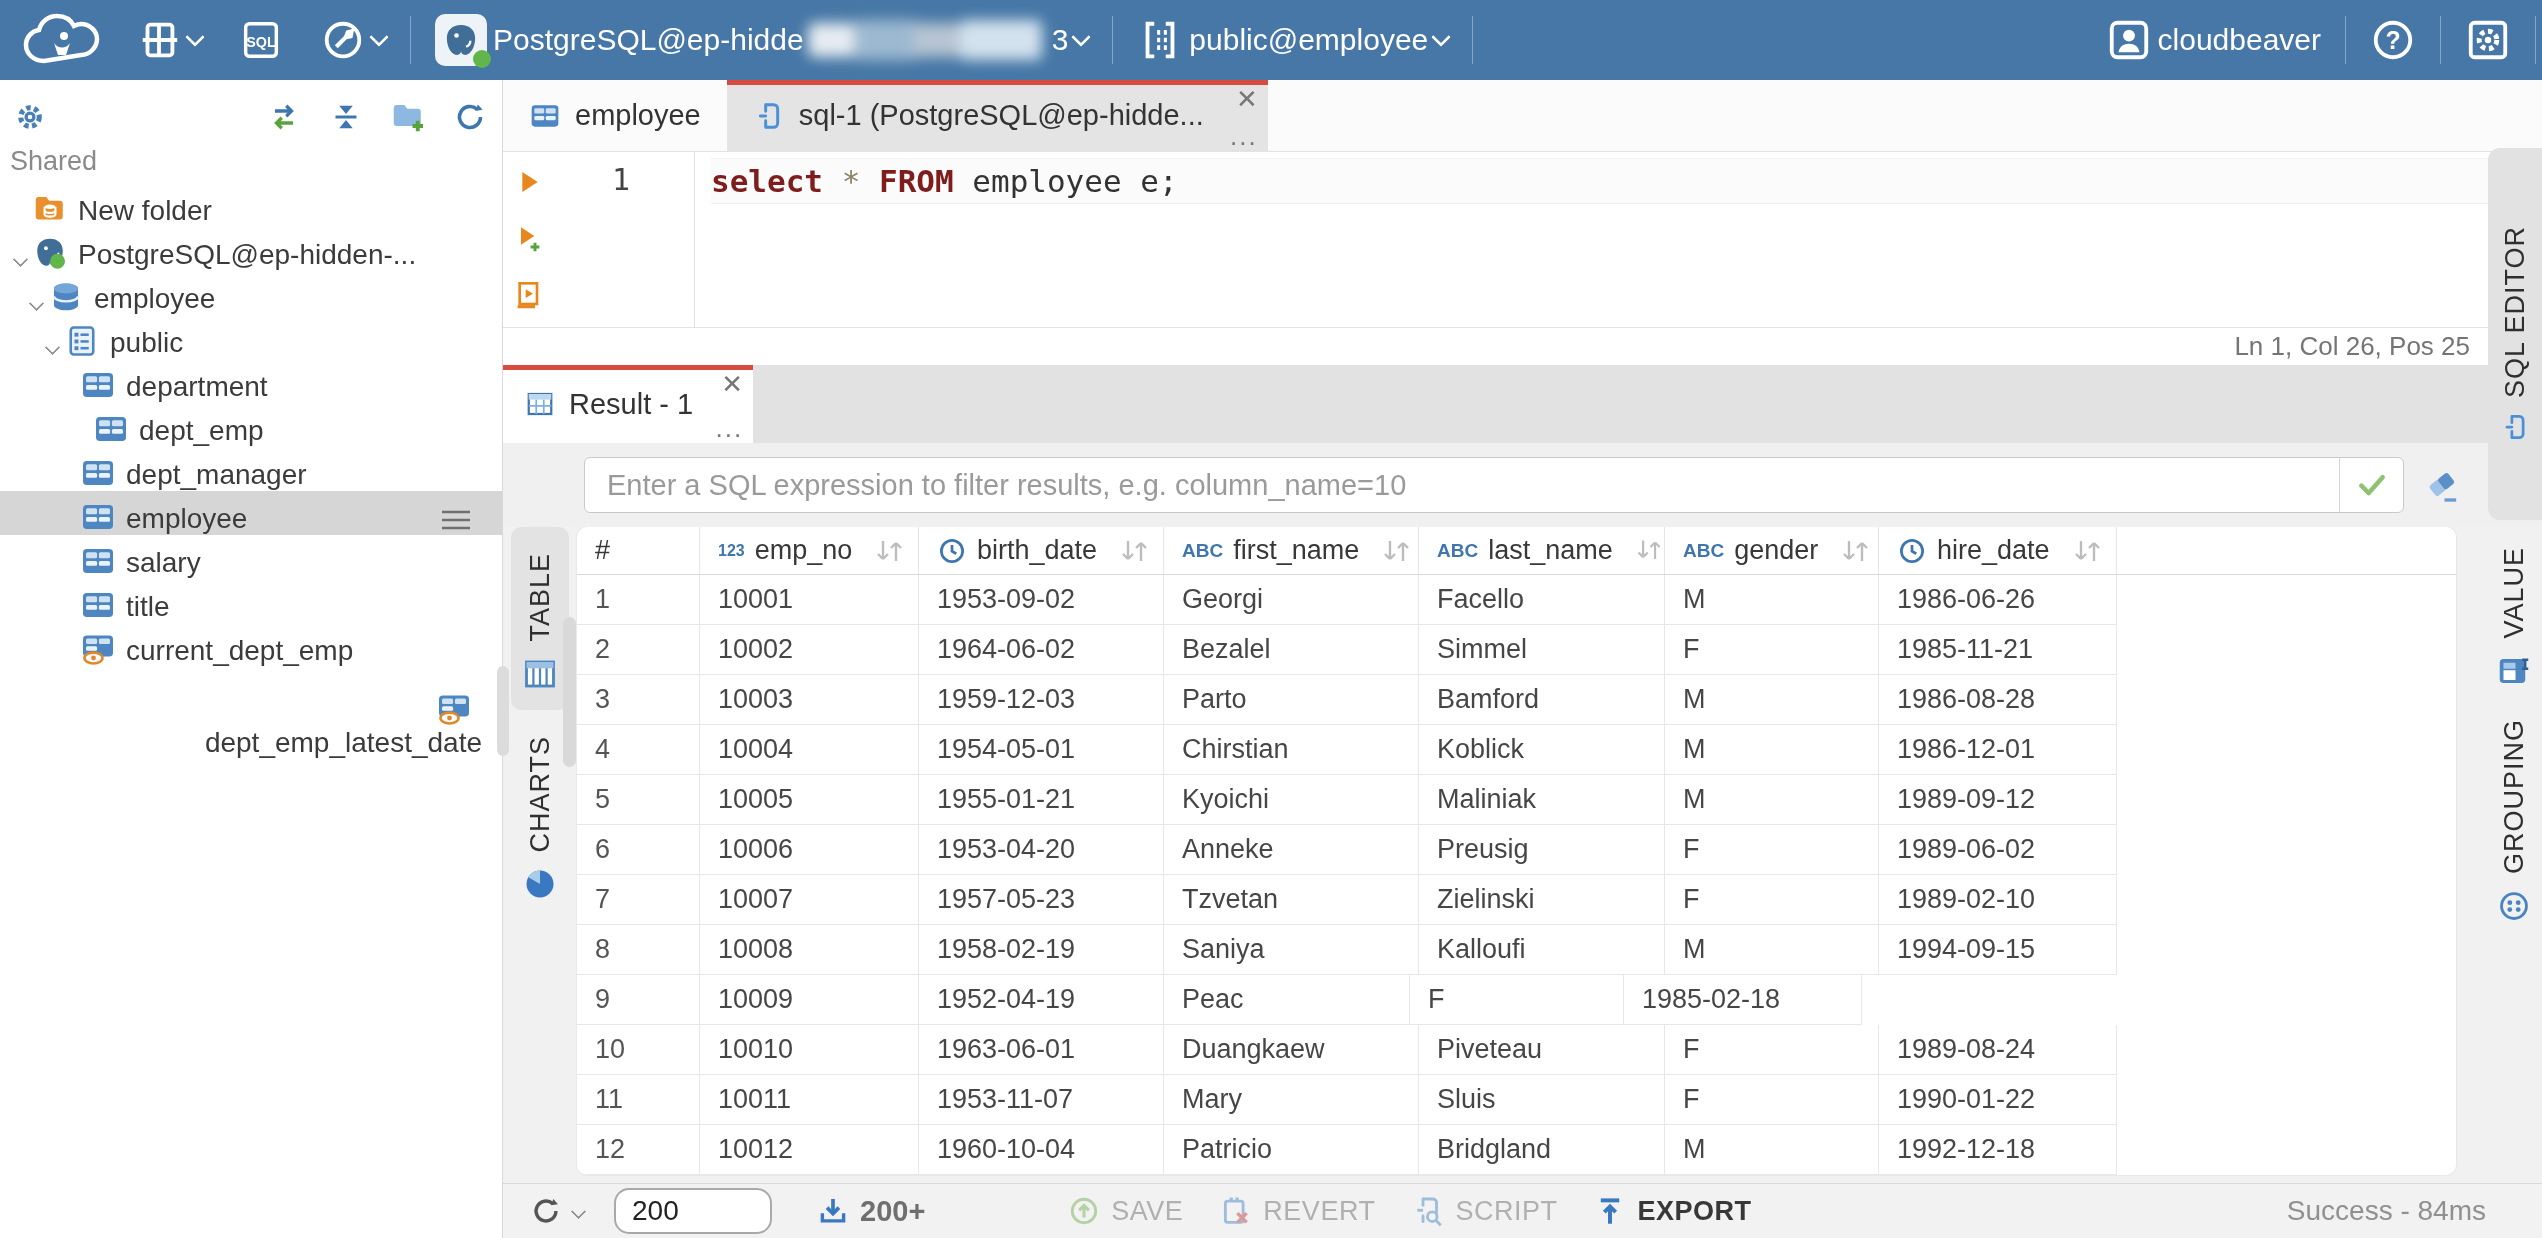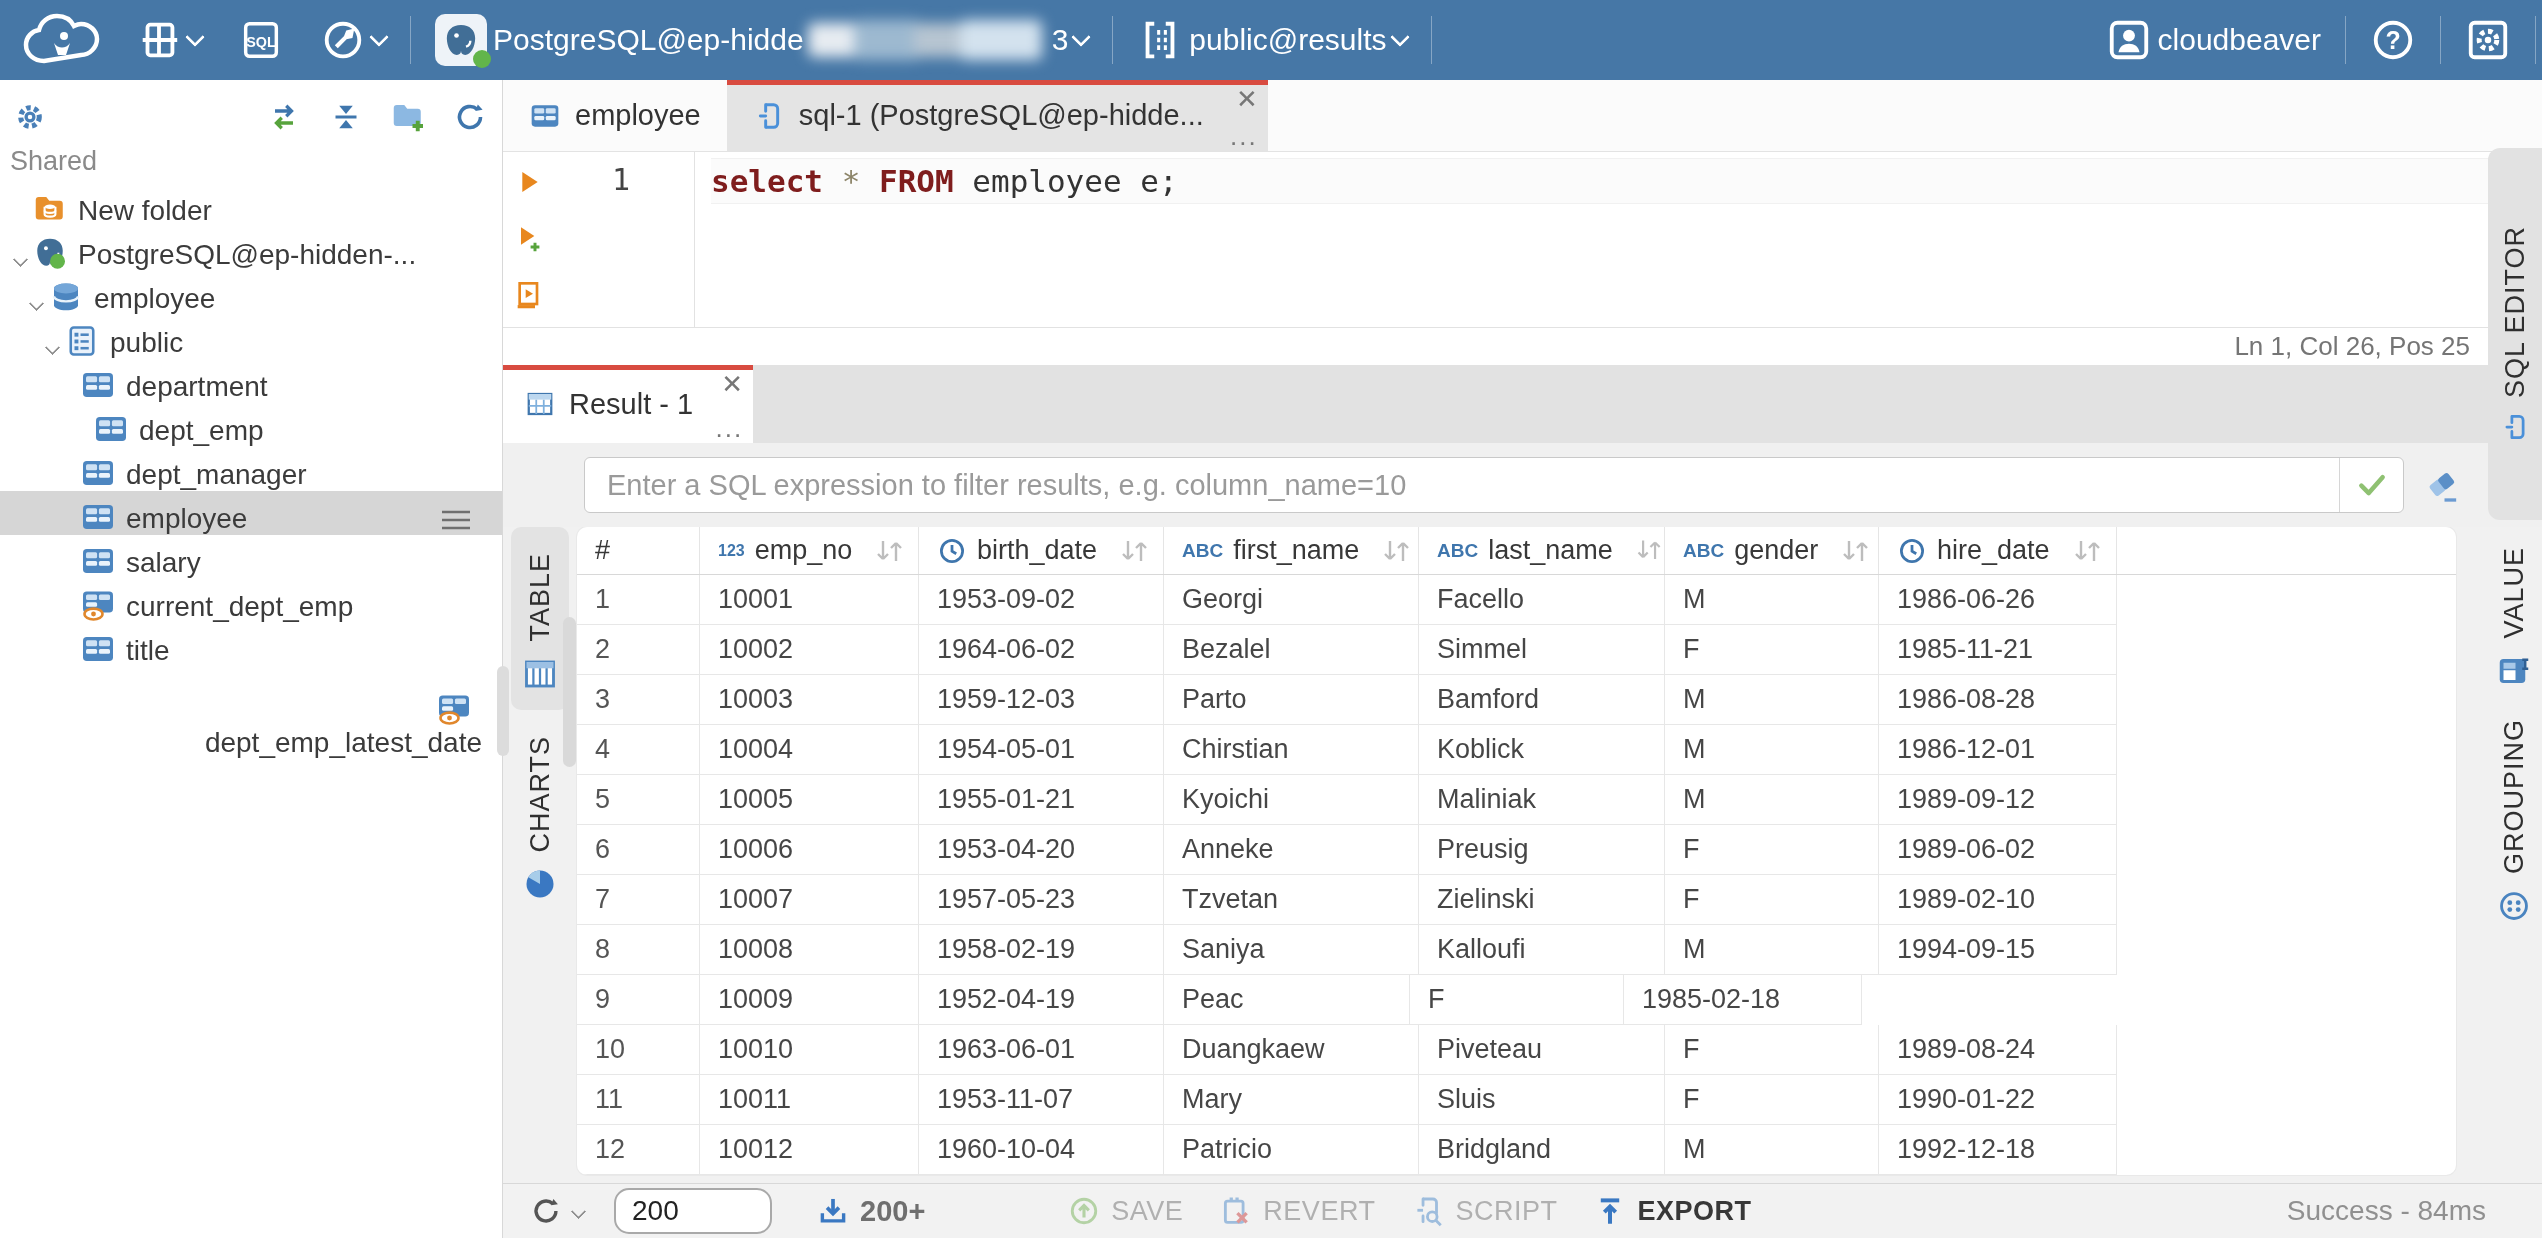--- a/index.html
+++ b/index.html
@@ -175,21 +175,21 @@
   <div class="tb-div"></div>
   <div class="tb-btn">
     <span class="tb-ic icon" data-icon="schema-sel-icon">
         <svg viewBox="0 0 24 24" fill="none" stroke="#fff" stroke-width="2">
           <path d="M9 3.5H5.5v17H9M15 3.5h3.5v17H15"></path>
           <g stroke-width="2.4">
             <path d="M10.5 8h1.6M14 8h1.6M10.5 12h1.6M14 12h1.6M10.5 16h1.6M14 16h1.6"></path>
           </g>
         </svg>
       </span>
-    <span class="tb-label">public@results</span>
+    <span class="tb-label">public@employee</span>
     <span class="chev-w"></span>
   </div>
   <div class="tb-div"></div>
   <div class="spacer"></div>
   <div class="tb-btn">
     <span class="tb-ic icon" data-icon="person-icon">
         <svg viewBox="0 0 24 24" fill="none">
           <rect x="3" y="3" width="18" height="18" rx="3" stroke="#fff" stroke-width="2"></rect>
           <circle cx="12" cy="9.7" r="3.1" fill="#fff"></circle>
           <path d="M6.5 18.4c.6-3 2.6-4.4 5.5-4.4s4.9 1.4 5.5 4.4z" fill="#fff"></path>
@@ -376,41 +376,41 @@
               <rect x="4" y="12" width="7.4" height="3.2" rx="1" fill="#eaf3fb"></rect>
               <rect x="12.6" y="12" width="7.4" height="3.2" rx="1" fill="#eaf3fb"></rect>
             </svg></span>
           <span class="tlabel">salary</span>
         </div>
         <div class="trow" style="padding-left: 56px;">
           <span class="chev hid">
             <span class="chev-g"></span>
           </span>
           <span class="ticon"><svg viewBox="0 0 24 24">
+              <rect x="2" y="4" width="20" height="16" rx="2.5" fill="#4d86c0"></rect>
+              <rect x="4" y="6.2" width="7.4" height="4" rx="1" fill="#cfe2f4"></rect>
+              <rect x="12.6" y="6.2" width="7.4" height="4" rx="1" fill="#cfe2f4"></rect>
+              <rect x="4" y="12" width="7.4" height="3.2" rx="1" fill="#eaf3fb"></rect>
+              <rect x="12.6" y="12" width="7.4" height="3.2" rx="1" fill="#eaf3fb"></rect>
+            </svg></span>
+          <span class="tlabel">title</span>
+        </div>
+        <div class="trow" style="padding-left: 56px;">
+          <span class="chev hid">
+            <span class="chev-g"></span>
+          </span>
+          <span class="ticon"><svg viewBox="0 0 24 24">
               <rect x="2" y="3" width="20" height="14" rx="2.5" fill="#4d86c0"></rect>
               <rect x="4" y="5" width="7.4" height="3.6" rx="1" fill="#cfe2f4"></rect>
               <rect x="12.6" y="5" width="7.4" height="3.6" rx="1" fill="#cfe2f4"></rect>
               <rect x="4" y="10.2" width="7.4" height="3" rx="1" fill="#eaf3fb"></rect>
               <ellipse cx="9" cy="18" rx="6" ry="3.6" fill="#fff" stroke="#e0872c" stroke-width="1.7"></ellipse>
               <circle cx="9" cy="18" r="1.6" fill="#e0872c"></circle>
             </svg></span>
           <span class="tlabel">current_dept_emp</span>
-        </div>
-        <div class="trow" style="padding-left: 56px;">
-          <span class="chev hid">
-            <span class="chev-g"></span>
-          </span>
-          <span class="ticon"><svg viewBox="0 0 24 24">
-              <rect x="2" y="4" width="20" height="16" rx="2.5" fill="#4d86c0"></rect>
-              <rect x="4" y="6.2" width="7.4" height="4" rx="1" fill="#cfe2f4"></rect>
-              <rect x="12.6" y="6.2" width="7.4" height="4" rx="1" fill="#cfe2f4"></rect>
-              <rect x="4" y="12" width="7.4" height="3.2" rx="1" fill="#eaf3fb"></rect>
-              <rect x="12.6" y="12" width="7.4" height="3.2" rx="1" fill="#eaf3fb"></rect>
-            </svg></span>
-          <span class="tlabel">title</span>
         </div>
         <div class="trow" style="padding-left: 56px; flex-direction: column;">
           <span class="chev hid">
             <span class="chev-g"></span>
           </span>
           <span class="ticon"><svg viewBox="0 0 24 24">
               <rect x="2" y="3" width="20" height="14" rx="2.5" fill="#4d86c0"></rect>
               <rect x="4" y="5" width="7.4" height="3.6" rx="1" fill="#cfe2f4"></rect>
               <rect x="12.6" y="5" width="7.4" height="3.6" rx="1" fill="#cfe2f4"></rect>
               <rect x="4" y="10.2" width="7.4" height="3" rx="1" fill="#eaf3fb"></rect>

